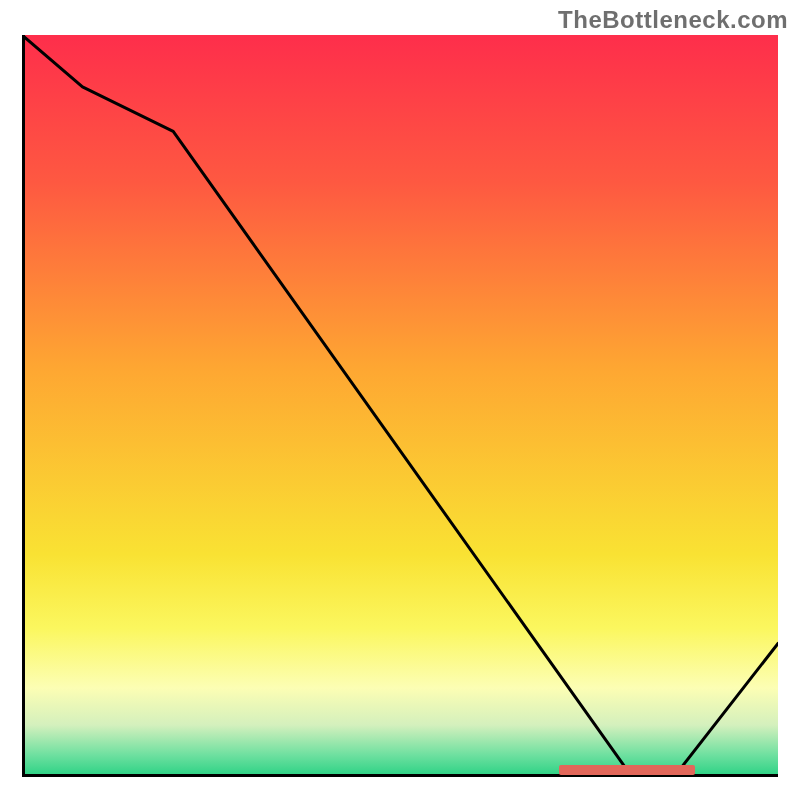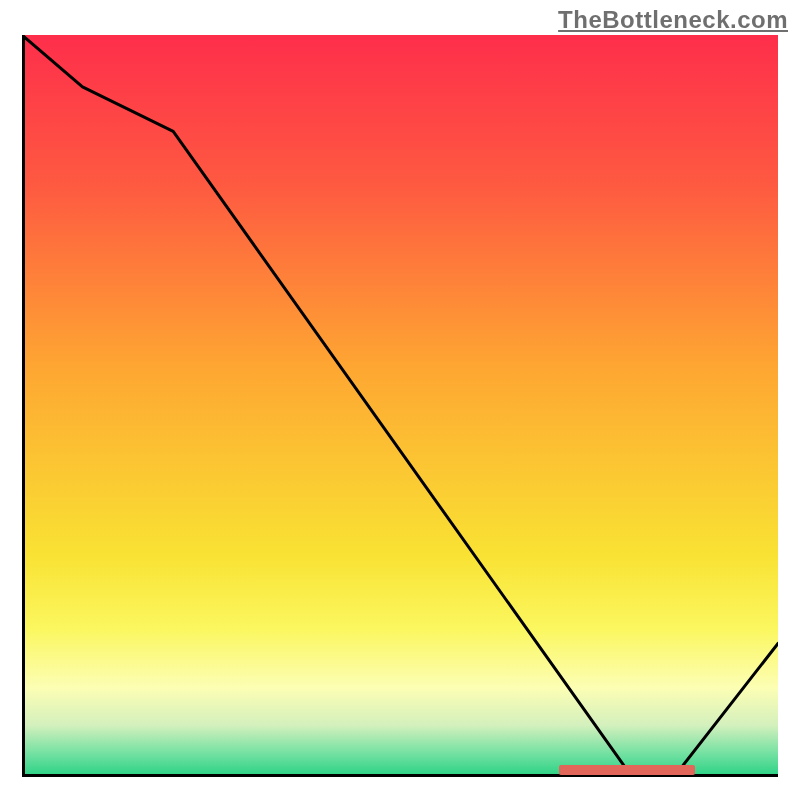--- a/index.html
+++ b/index.html
@@ -17,21 +17,20 @@
   }
   .watermark {
     position: absolute;
     top: 6px;
     right: 12px;
     font-size: 24px;
     font-weight: bold;
     color: #6f6f6f;
     letter-spacing: 0.5px;
     font-family: Arial, Helvetica, sans-serif;
-    text-decoration: underline;
   }
   .plot {
     position: absolute;
     left: 22px;
     top: 35px;
     width: 756px;
     height: 742px;
     border: 3px solid #000;
     border-top: none;
     border-right: none;

